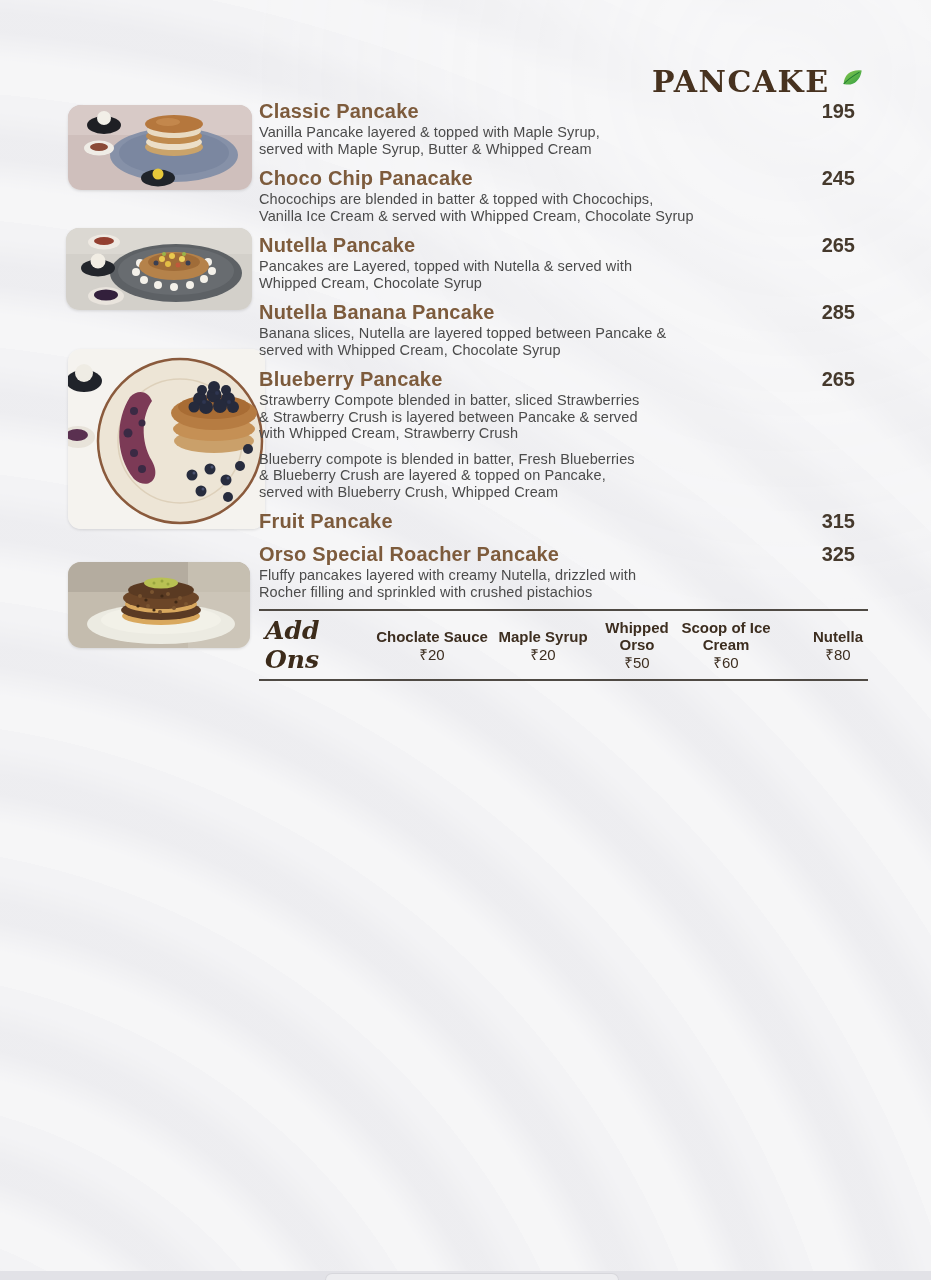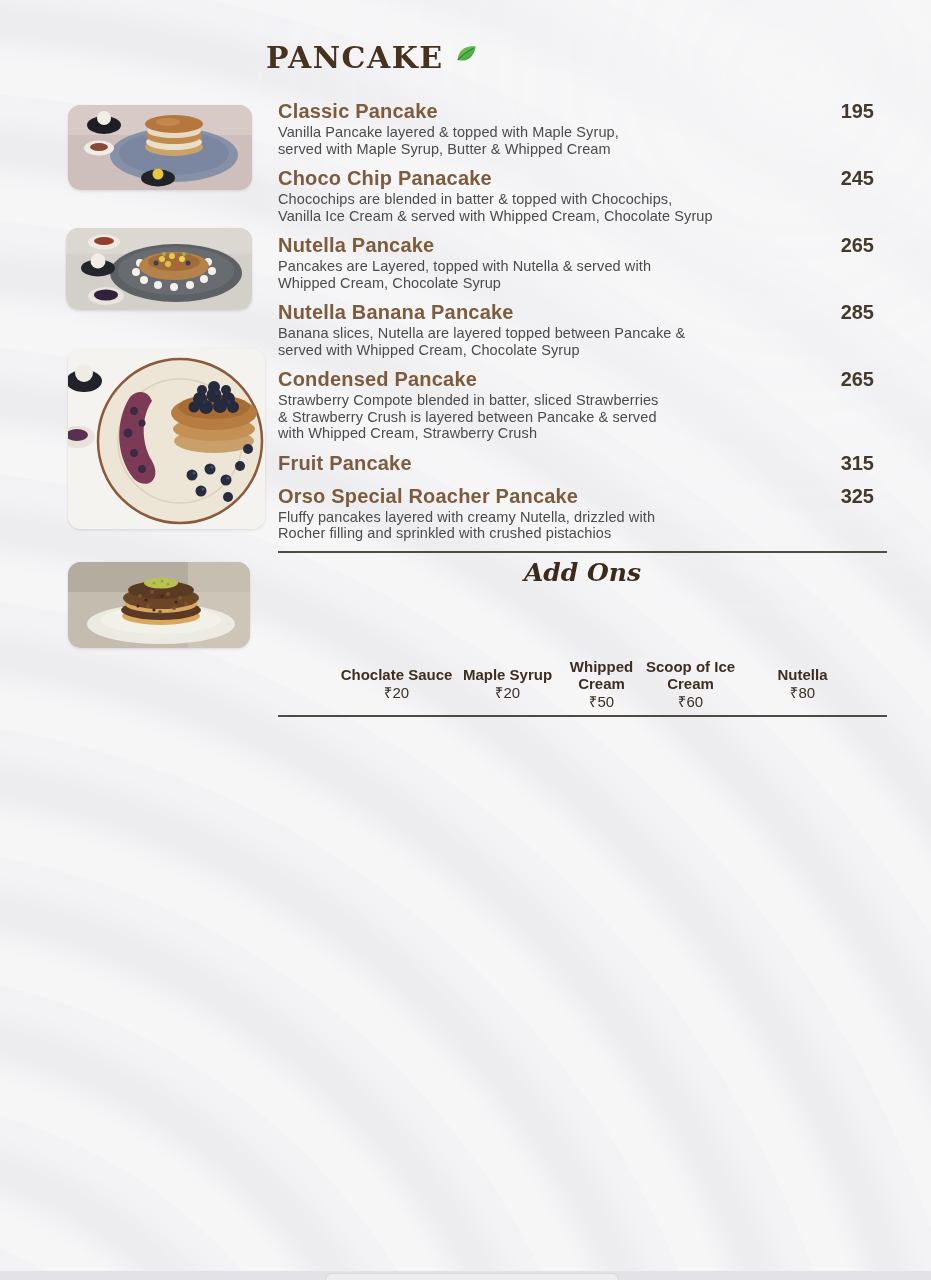--- a/index.html
+++ b/index.html
@@ -6,34 +6,34 @@
   body{font-family:"Liberation Sans", sans-serif; background:#e9e9ec;}
   .page{position:relative; width:931px; height:1280px; margin:0 auto; background:#f2f2f4; overflow:hidden;}
   .swirl{position:absolute; inset:0; pointer-events:none;
     background:
       radial-gradient(circle at 85% 6%, rgba(255,255,255,.9), rgba(255,255,255,0) 38%),
       repeating-radial-gradient(circle at -15% 125%, rgba(255,255,255,.8) 0 34px, rgba(228,228,233,.8) 62px 82px, rgba(245,245,247,.8) 108px 126px);
     opacity:.38;}
   .layer{position:absolute; inset:0; z-index:1;}
 
   
-  .title-wrap{position:absolute; left:266px; top:40px; width:596px; text-align:left;}
+  .title-wrap{position:absolute; left:266px; top:64px; width:596px; text-align:right;}
   .page-title{font-family:"DejaVu Serif", serif; font-weight:bold; font-size:30px; letter-spacing:1.5px; color:#47321f; display:inline-block; vertical-align:middle;}
   .leaf{display:inline-block; vertical-align:middle; margin-left:6px; transform:rotate(8deg) translateY(-2px);}
 
   
-  .menu-col{position:absolute; left:278px; top:99px; width:596px;}
+  .menu-col{position:absolute; left:259px; top:99px; width:596px;}
   .item{margin-bottom:9px;}
   .item-head{display:flex; justify-content:space-between; align-items:baseline;}
   .item-name{font-size:20px; line-height:24px; font-weight:600; color:#7d5b3c; letter-spacing:.2px;}
   .item-price{font-size:20px; line-height:24px; font-weight:600; color:#45392c;}
   .item-desc{font-size:14.5px; line-height:16.5px; color:#4b4b4b; white-space:pre-line; margin-top:1px; letter-spacing:.1px;}
 
   
-  .addons{width:609px; margin-top:7px; border-top:2px solid #4f4a44; border-bottom:2px solid #4f4a44; padding:5px 6px; display:flex; align-items:center; justify-content:space-between; box-sizing:border-box;flex-direction:column;}
+  .addons{width:609px; margin-top:7px; border-top:2px solid #4f4a44; border-bottom:2px solid #4f4a44; padding:5px 6px; display:flex; align-items:center; justify-content:space-between; box-sizing:border-box;}
   .addons-label{font-family:"DejaVu Serif", serif; font-style:italic; font-weight:bold; font-size:25px; color:#3c2b1a; flex:0 0 100px;}
   .addon{ text-align:center; color:#3d2e20; font-size:15px; line-height:17px;}
   .addon .a-name{font-weight:600;}
   .addon .a-price{font-weight:400; margin-top:1px;}
   .addon.w112{width:118px;margin-left:8px;} .addon.w104{width:104px;} .addon.w84{width:84px;} .addon.w94{width:94px;} .addon.w64{width:66px;margin-left:32px;}
 
   
   .photo{position:absolute; border-radius:13px; overflow:hidden; box-shadow:0 1px 3px rgba(0,0,0,.12);}
   .photo svg{display:block;}
   .photo1{left:68px; top:105px; width:184px; height:85px;}
@@ -257,29 +257,32 @@
     <div class="item-head">
       <span class="item-name">Nutella Banana Pancake</span>
       <span class="item-price">285</span>
     </div>
     <div class="item-desc">Banana slices, Nutella are layered topped between Pancake &amp;
 served with Whipped Cream, Chocolate Syrup</div>
   </div>
 
   <div class="item">
     <div class="item-head">
-      <span class="item-name">Condensed Pancake</span>
+      <span class="item-name">Blueberry Pancake</span>
       <span class="item-price">265</span>
     </div>
     <div class="item-desc">Strawberry Compote blended in batter, sliced Strawberries
 &amp; Strawberry Crush is layered between Pancake &amp; served
 with Whipped Cream, Strawberry Crush</div>
   </div>
 
   <div class="item">
+    <div class="item-desc">Blueberry compote is blended in batter, Fresh Blueberries
+&amp; Blueberry  Crush are layered &amp; topped on Pancake,
+served with Blueberry  Crush, Whipped Cream</div>
   </div>
 
   <div class="item">
     <div class="item-head">
       <span class="item-name">Fruit Pancake</span>
       <span class="item-price">315</span>
     </div>
   </div>
 
   <div class="item">
@@ -299,21 +302,21 @@
     <div class="a-name">Choclate Sauce</div>
     <div class="a-price">₹20</div>
   </div>
 
   <div class="addon w104">
     <div class="a-name">Maple Syrup</div>
     <div class="a-price">₹20</div>
   </div>
 
   <div class="addon w84">
-    <div class="a-name">Whipped Cream</div>
+    <div class="a-name">Whipped Orso</div>
     <div class="a-price">₹50</div>
   </div>
 
   <div class="addon w94">
     <div class="a-name">Scoop of Ice Cream</div>
     <div class="a-price">₹60</div>
   </div>
 
   <div class="addon w64">
     <div class="a-name">Nutella</div>

